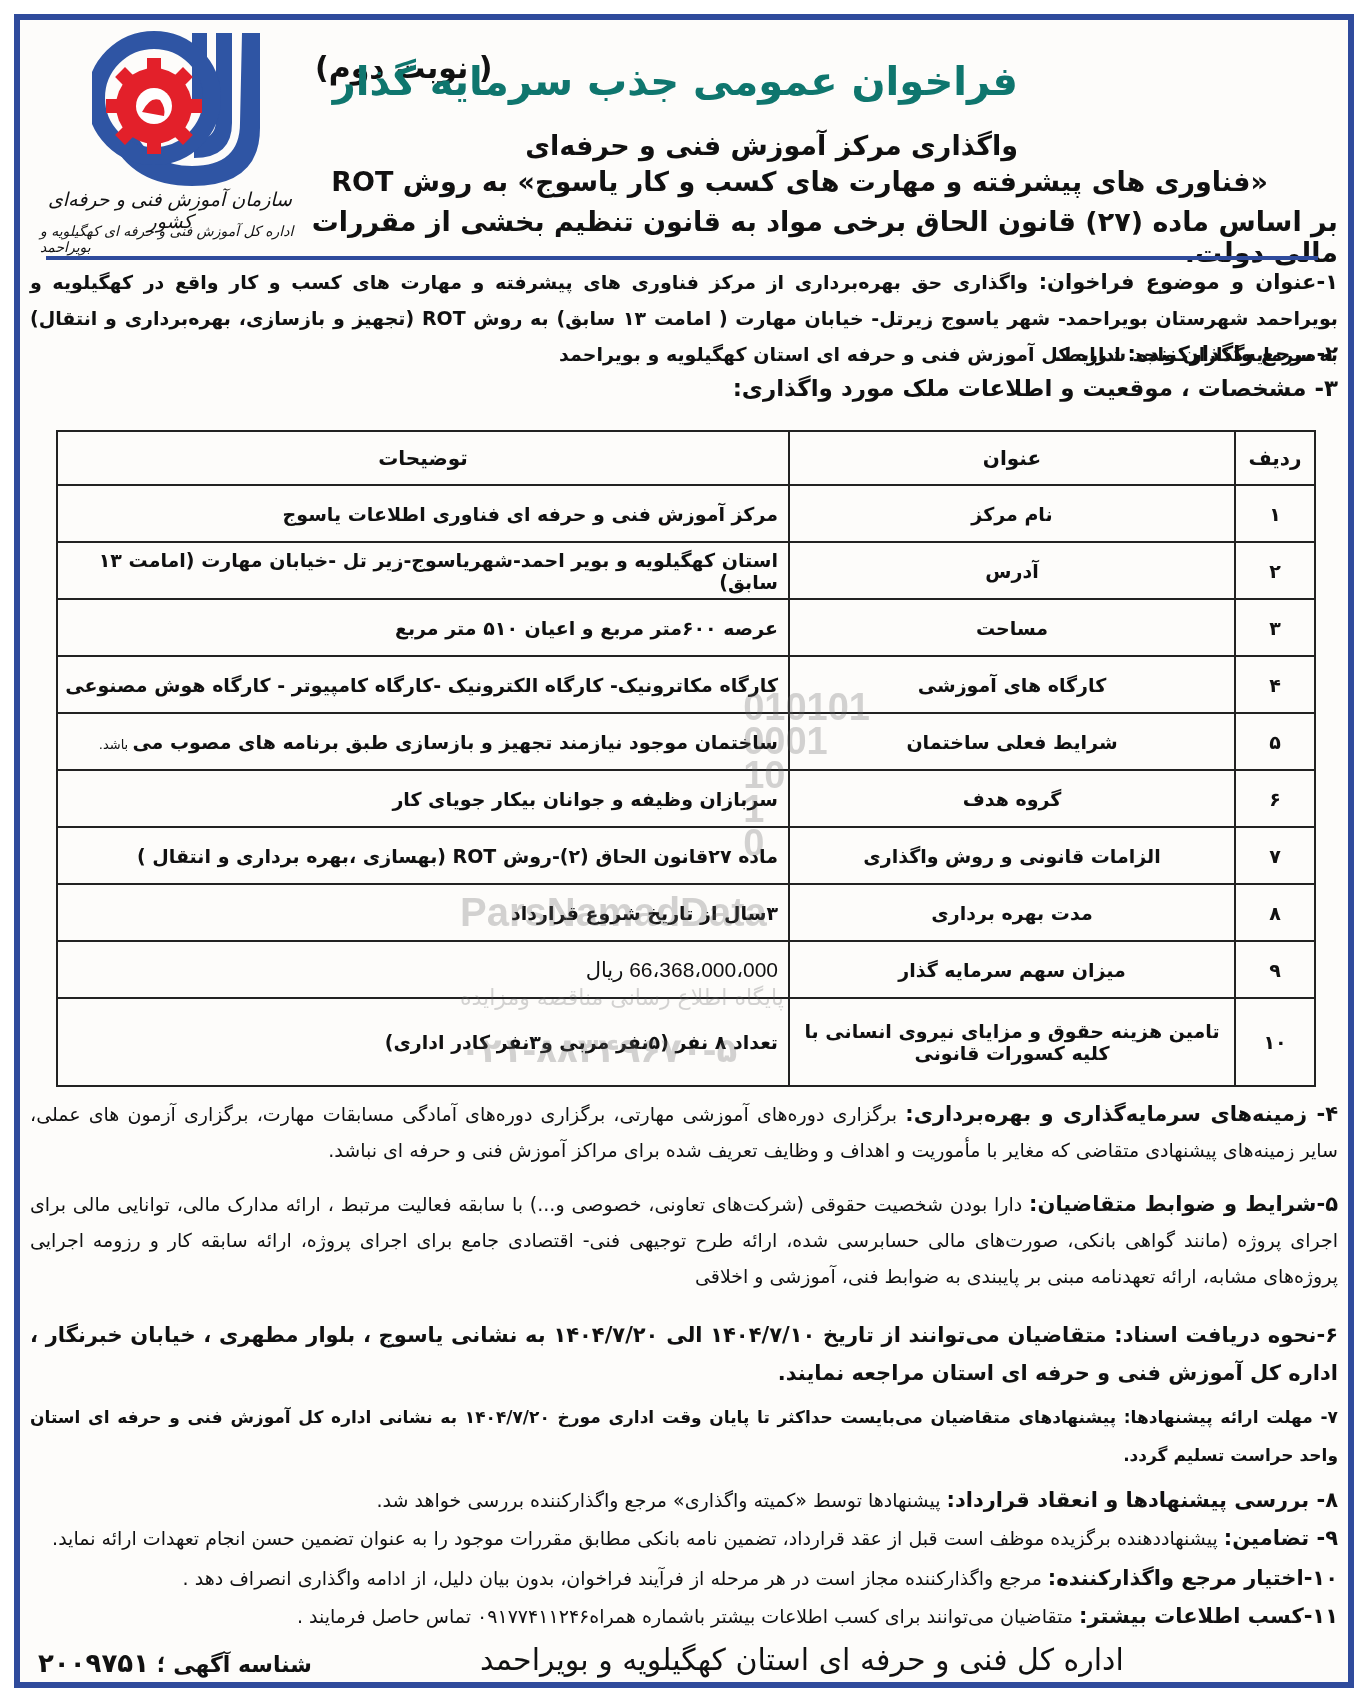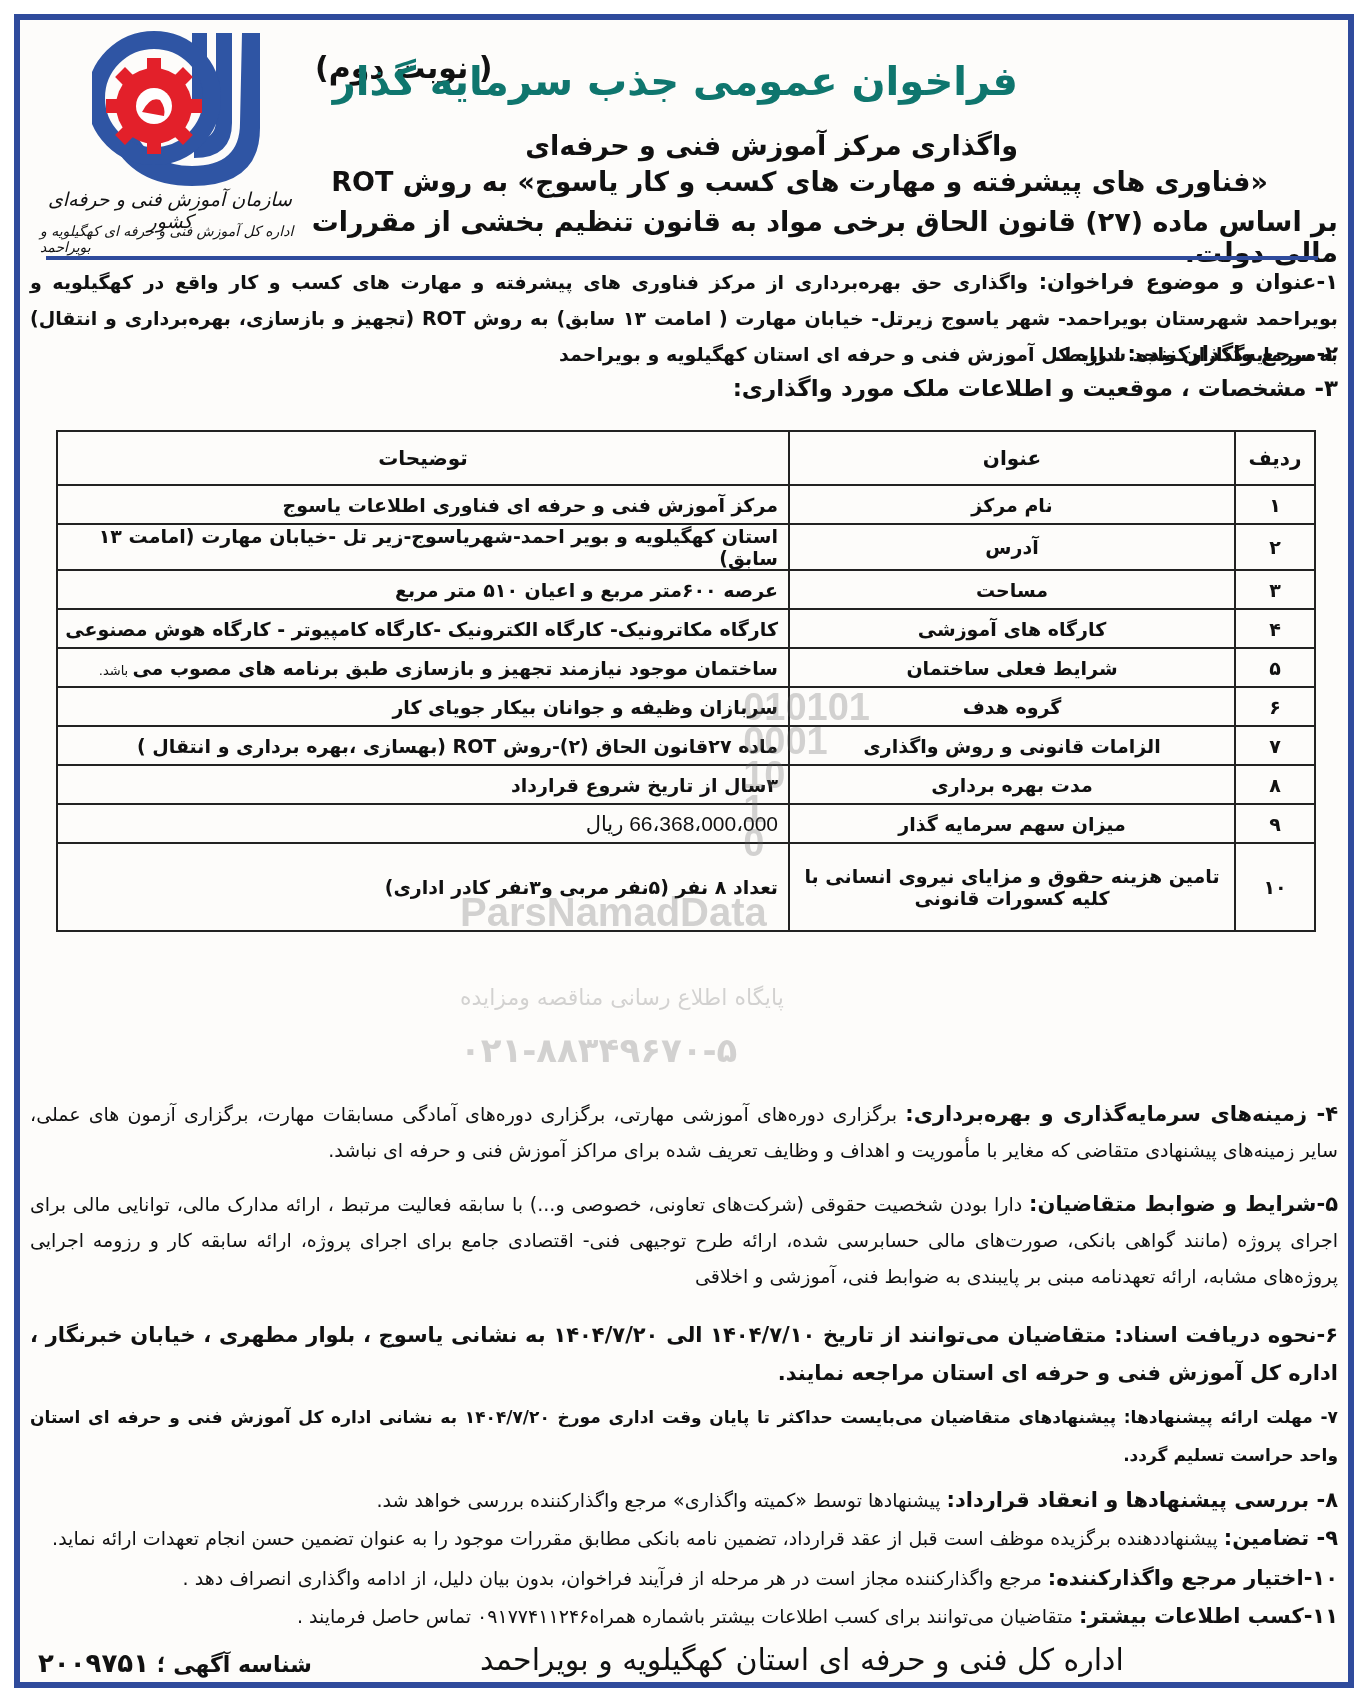--- a/index.html
+++ b/index.html
@@ -27,21 +27,21 @@
 
     
     .section { position: absolute; left: 10px; right: 10px; direction: rtl; text-align: justify; font-size: 19px; line-height: 36px; }
     .section .head { font-weight: bold; font-size: 21px; }
     .section.bold-body { font-weight: bold; font-size: 20px; }
 
     
     .props-table { position: absolute; left: 36px; top: 410px; width: 1260px; border-collapse: collapse; direction: rtl; font-weight: bold; font-size: 19px; }
     .props-table td, .props-table th { border: 2px solid #222; text-align: center; vertical-align: middle; }
     .props-table th { height: 54px; font-size: 20px; }
-    .props-table td { height: 39px; }
+    .props-table td { height: 57px; }
     .props-table td.desc { text-align: right; padding-right: 10px; }
     .props-table .col-row { width: 80px; }
     .props-table .col-title { width: 446px; }
     .props-table tr.tall td { height: 88px; }
     .props-table .tiny { font-size: 13px; font-weight: normal; }
     .props-table .money { font-weight: normal; font-family: "Liberation Sans", sans-serif; font-size: 21px; }
 
     .watermark { position: absolute; left: 440px; top: 640px; width: 420px; height: 420px; pointer-events: none; opacity: 0.28; color: #666; text-align: left; }
     .wm-digits { position: absolute; right: 10px; top: 30px; font-family: "Liberation Sans", sans-serif; font-weight: bold; font-size: 38px; line-height: 34px; }
     .wm-brand { position: absolute; left: 0; top: 230px; width: 420px; font-family: "Liberation Sans", sans-serif; font-weight: bold; font-size: 40px; }

